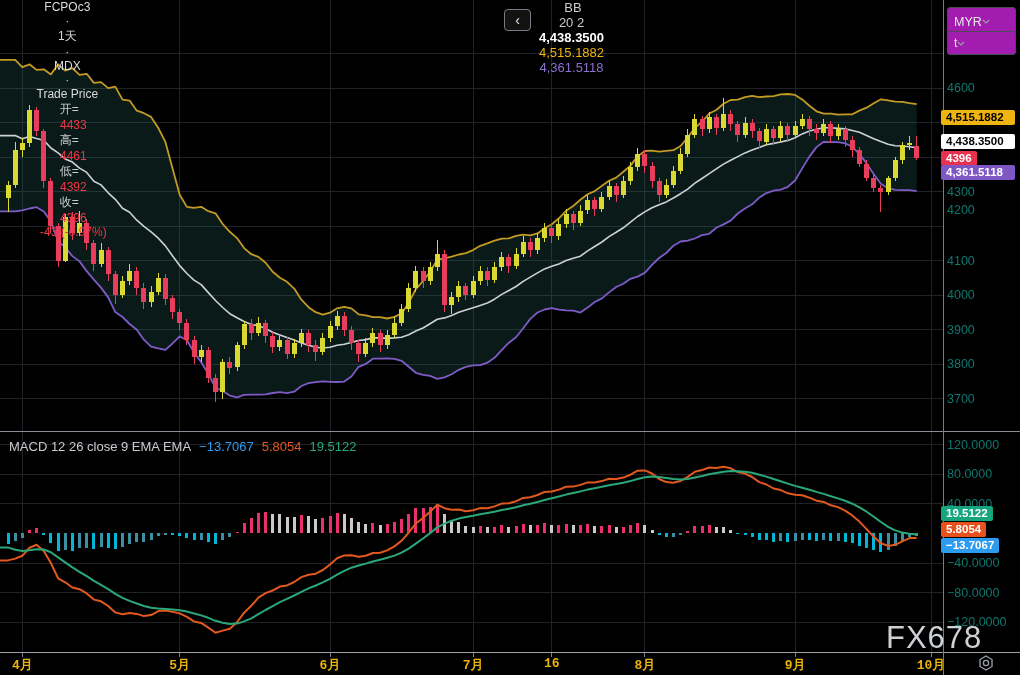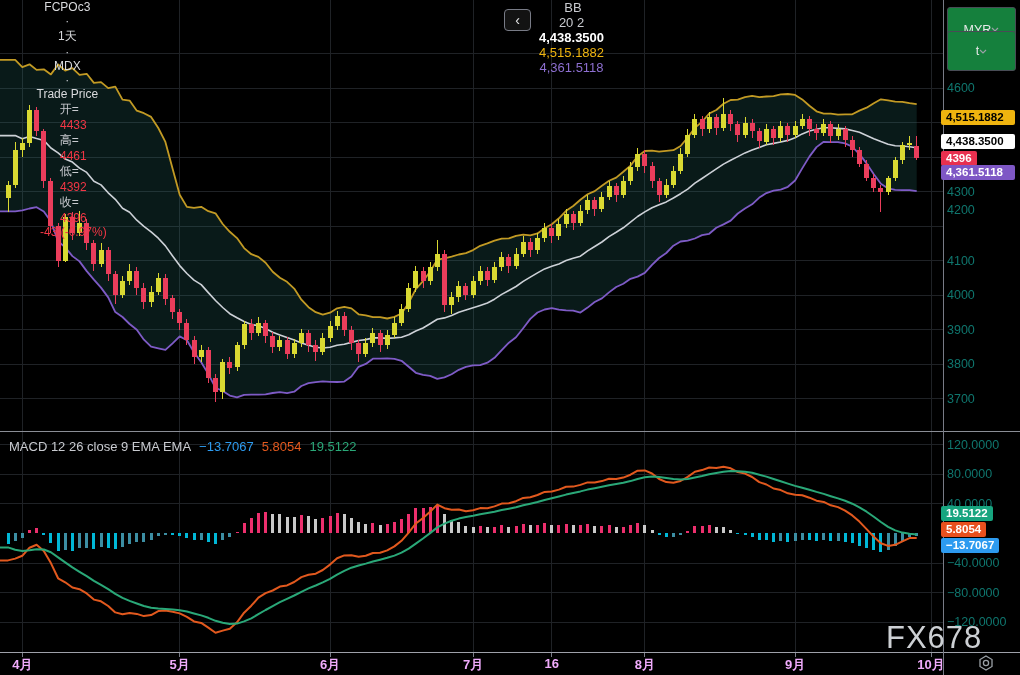--- a/index.html
+++ b/index.html
@@ -8,25 +8,25 @@
 .hdr{position:absolute;left:28px;top:0;height:30px;display:flex;align-items:center;font-size:12px;color:#d9dadd;white-space:nowrap;z-index:5;flex-direction:column;}
 .hdr span{margin-right:4px;}
 .hdr span.nogap{margin-right:0;}
 .lbl{color:#c9cbd0;}
 .red{color:#f23645;margin-left:12px;}
 .backbtn{position:absolute;left:504px;top:9px;width:25px;height:20px;border:1px solid #787b86;border-radius:4px;background:#131313;color:#e8e9ea;display:flex;align-items:center;justify-content:center;font-size:14px;z-index:5;}
 .bbrow{position:absolute;left:539px;top:0;height:30px;display:flex;align-items:center;font-size:13px;z-index:5;white-space:nowrap;flex-direction:column;}
 .bbrow span{margin-right:8px;}
 .badge{position:absolute;left:941px;height:15px;border-radius:2px;font-size:11.5px;font-weight:700;display:flex;align-items:center;padding:0 5px;z-index:6;line-height:15px;}
 .axlbl{position:absolute;left:947px;font-size:12.5px;color:#0f766e;z-index:4;line-height:14px;}
-.xlbl{position:absolute;top:656px;transform:translateX(-50%);font-size:13px;font-weight:700;color:#f0abfc;z-index:4;}
+.xlbl{position:absolute;top:656px;transform:translateX(-50%);font-size:13px;font-weight:700;color:#eab308;z-index:4;font-family:Liberation Mono, monospace;}
 .macdrow{position:absolute;left:9px;top:439px;display:flex;font-size:13px;z-index:5;white-space:nowrap;}
 .macdrow span{margin-right:8px;}
 .watermark{position:absolute;left:886px;top:620px;font-size:31px;color:#cdd0d4;z-index:3;letter-spacing:1px;}
-.selbox{position:absolute;left:947px;width:55px;border:1px solid #484c55;border-radius:3px;background:#15803d;color:#e8e9ea;font-size:12.5px;display:flex;align-items:center;justify-content:center;padding:11px 6px;z-index:6;}
+.selbox{position:absolute;left:947px;width:55px;border:1px solid #484c55;border-radius:3px;background:#a21caf;color:#e8e9ea;font-size:12.5px;display:flex;align-items:center;justify-content:flex-start;padding:3px 6px;z-index:6;}
 .scale-icon{position:absolute;left:977px;top:654px;z-index:6;}
 </style>
 </head>
 <body>
 
 <div id="app">
   <svg id="chart-svg" width="1020" height="675">
       <g shape-rendering="crispEdges">
         <line x1="0" y1="53.5" x2="943" y2="53.5" stroke="#1f2226" stroke-width="1"></line>
         <line x1="0" y1="88.0" x2="943" y2="88.0" stroke="#1f2226" stroke-width="1"></line>

